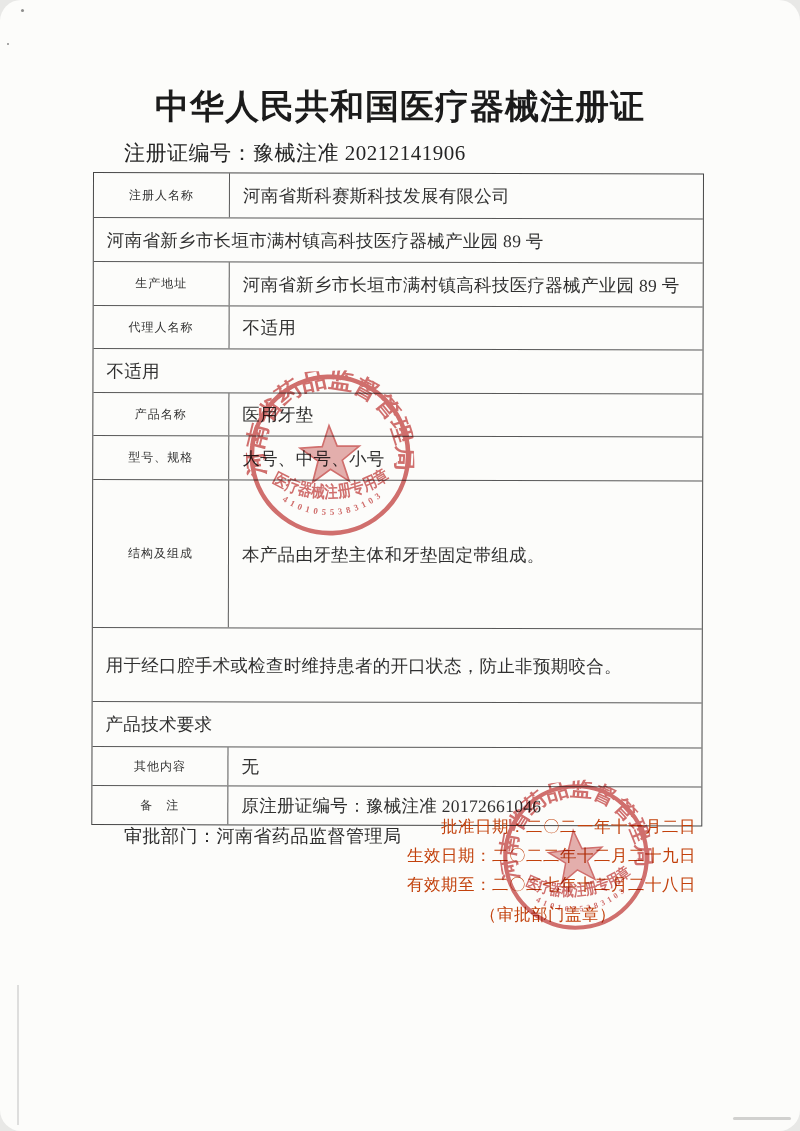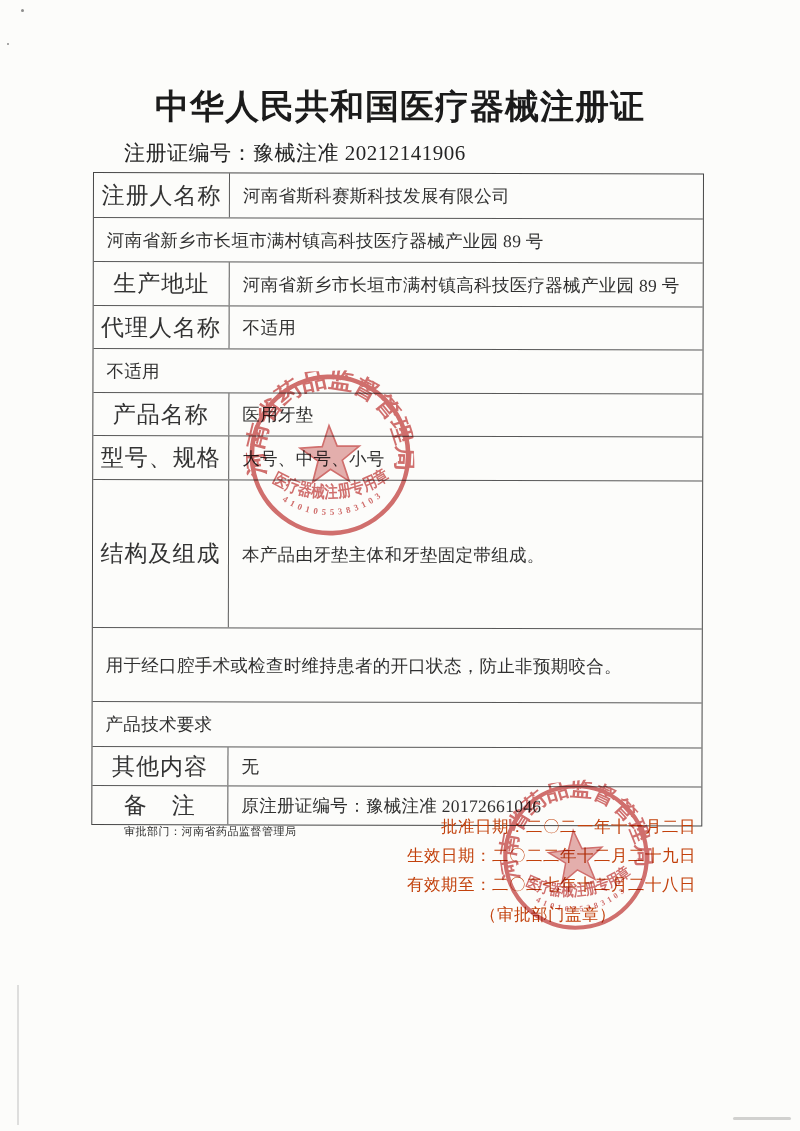--- a/index.html
+++ b/index.html
@@ -1,20 +1,21 @@
 <!DOCTYPE html>
 <html><head>
 <meta charset="utf-8">
 <style>
   html,body { margin:0; padding:0; background:#e8e8e6; }
   .page {
     position:relative; width:800px; height:1131px; margin:0 auto;
     background:#fcfcfa; overflow:hidden;
     font-family:"Liberation Serif","DejaVu Serif",serif;
     color:#2e2e2e;
+    border-radius:21px;
   }
   .title {
     position:absolute; top:84px; left:0; width:100%;
     text-align:center; font-size:34px; font-weight:bold;
     letter-spacing:1px; color:#1b1b1b;
   }
   .cert-line {
     position:absolute; top:139px; left:124px;
     font-size:21px; color:#242424; letter-spacing:0.5px;
   }
@@ -23,35 +24,35 @@
     border:1.6px solid #474747; box-sizing:border-box;
     transform:rotate(0.15deg); transform-origin:0 0;
     background:transparent;
   }
   .row { display:flex; border-top:1.3px solid #585858; }
   .row:first-child { border-top:none; }
   .cell-label {
     flex:0 0 136px; width:136px; box-sizing:border-box;
     display:flex; align-items:center; justify-content:center;
     border-right:1.3px solid #585858;
-    font-size:23px; letter-spacing:1px; text-align:center;
+    font-size:12px; letter-spacing:1px; text-align:center;
     color:#333;
   }
   .cell-value {
     flex:1; box-sizing:border-box;
     display:flex; align-items:center;
     padding:2px 10px 2px 13px;
     font-size:17.5px; letter-spacing:0.3px; line-height:36px;
     color:#303030;
   }
   .h44{height:44px} .h43{height:43px} .h42{height:42px}
   .h147{height:147px} .h73{height:73px} .h38{height:38px}
   .dept-line {
     position:absolute; top:824px; left:124px;
-    font-size:11px; color:#2c2c2c; letter-spacing:0.5px;
+    font-size:18px; color:#2c2c2c; letter-spacing:0.5px;
   }
   .dates-block {
     position:absolute; top:812px; right:104px; width:330px;
     text-align:right; font-size:16.5px; line-height:29px;
     color:#c2410c; letter-spacing:0.5px;
   }
   .seal-note { display:block; margin-right:80px; margin-top:1px; }
   .stamp { position:absolute; mix-blend-mode:multiply; opacity:0.82; }
   .stamp-1 { left:246px; top:371px; width:168px; height:168px; transform:rotate(-2deg); }
   .stamp-2 { left:500px; top:781px; width:152px; height:152px; transform:rotate(-6deg); }

